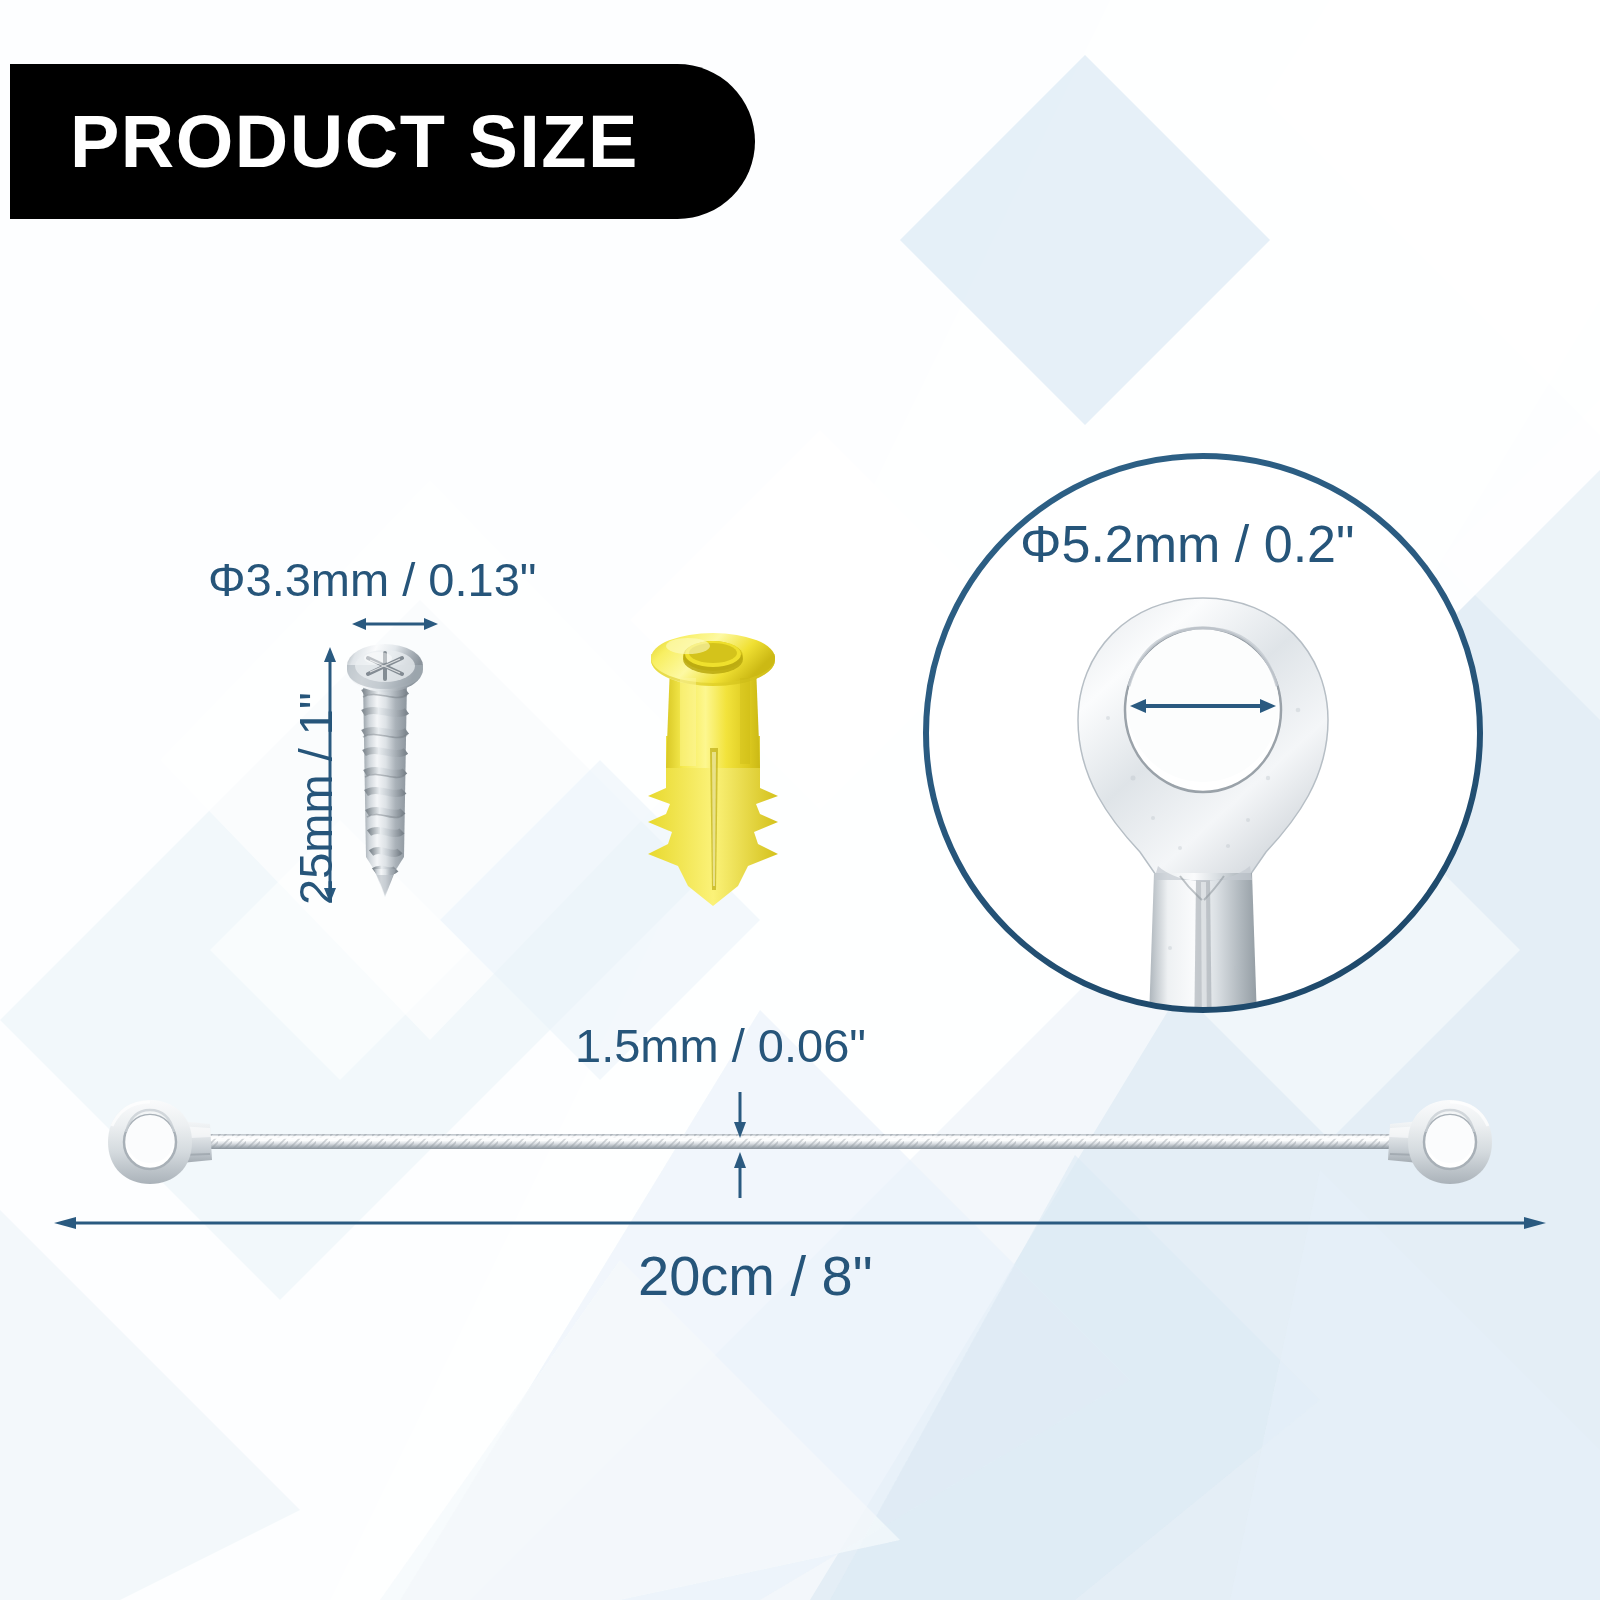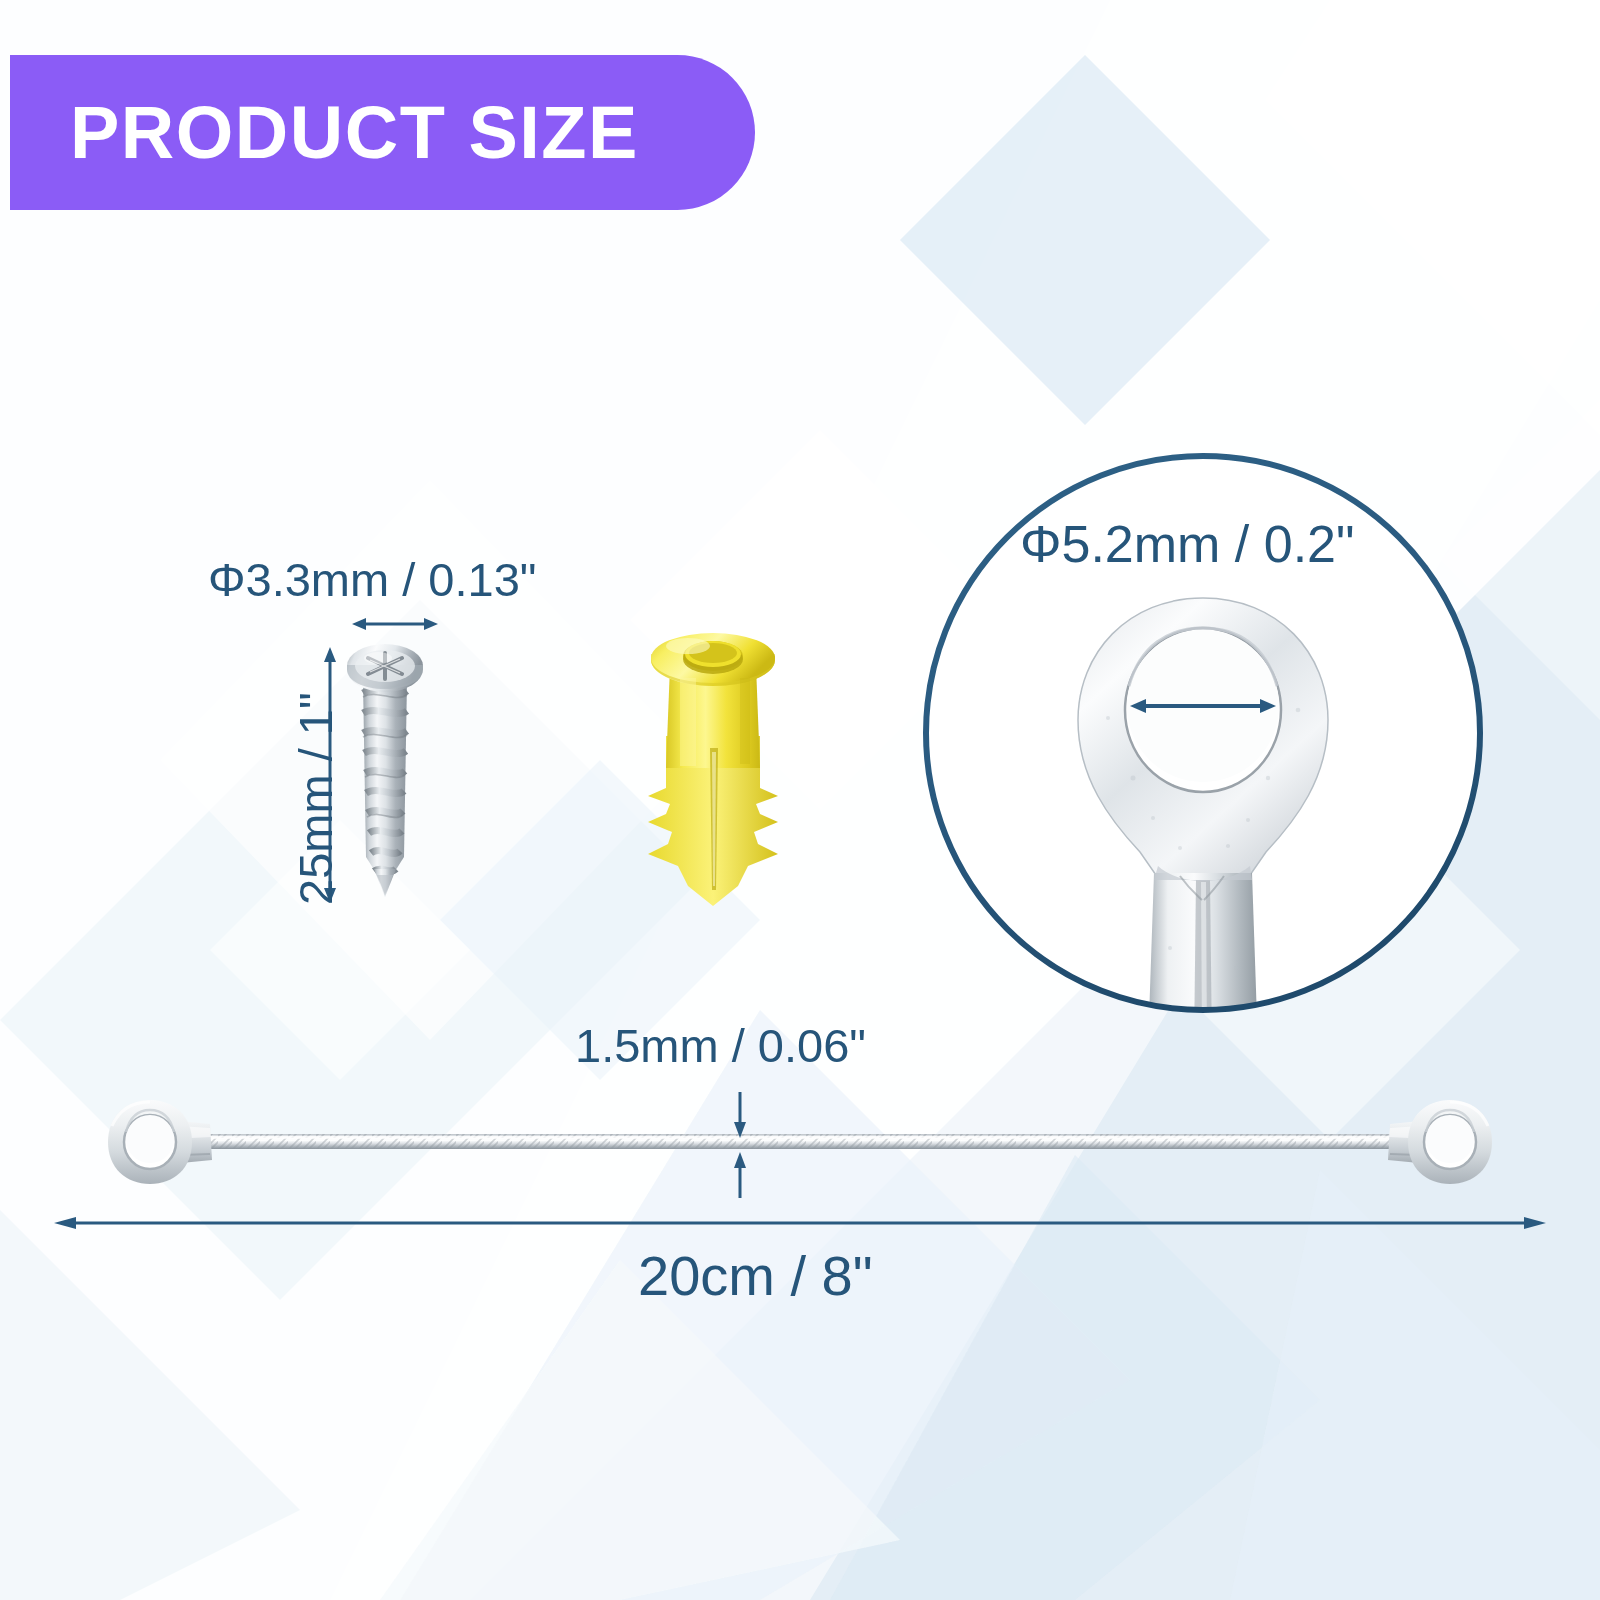--- a/index.html
+++ b/index.html
@@ -8,22 +8,22 @@
     font-family:"Liberation Sans","DejaVu Sans",sans-serif;
     background:#ffffff;
   }
   #stage{position:relative;width:1600px;height:1600px;overflow:hidden;background:#fdfeff;}
 
   
   #bg{position:absolute;inset:0;}
 
   
   .banner{
-    position:absolute;left:10px;top:55px;width:745px;height:155px;
-    background:#8b5cf6;
+    position:absolute;left:10px;top:64px;width:745px;height:155px;
+    background:#000000;
     border-radius:0 78px 78px 0;
     display:flex;align-items:center;
   }
   .banner-text{
     color:#ffffff;font-size:74px;font-weight:bold;letter-spacing:1.5px;
     margin-left:60px;line-height:1;white-space:nowrap;
   }
 
   
   .dim{

